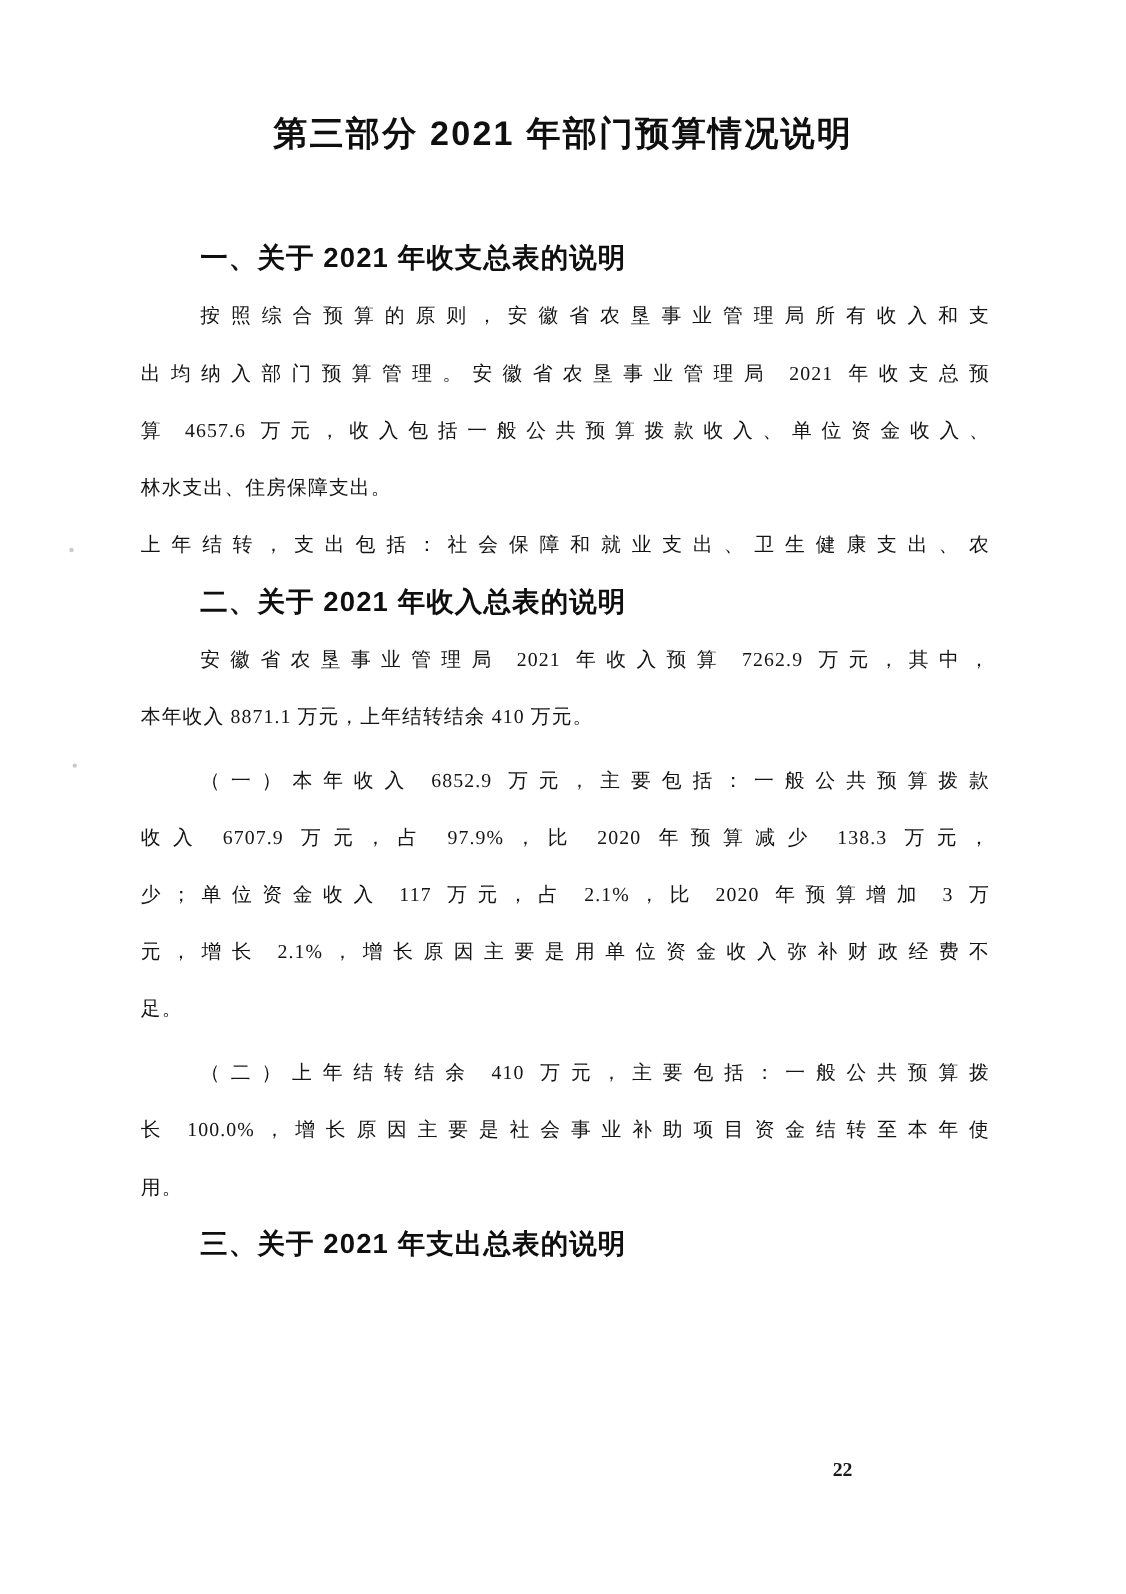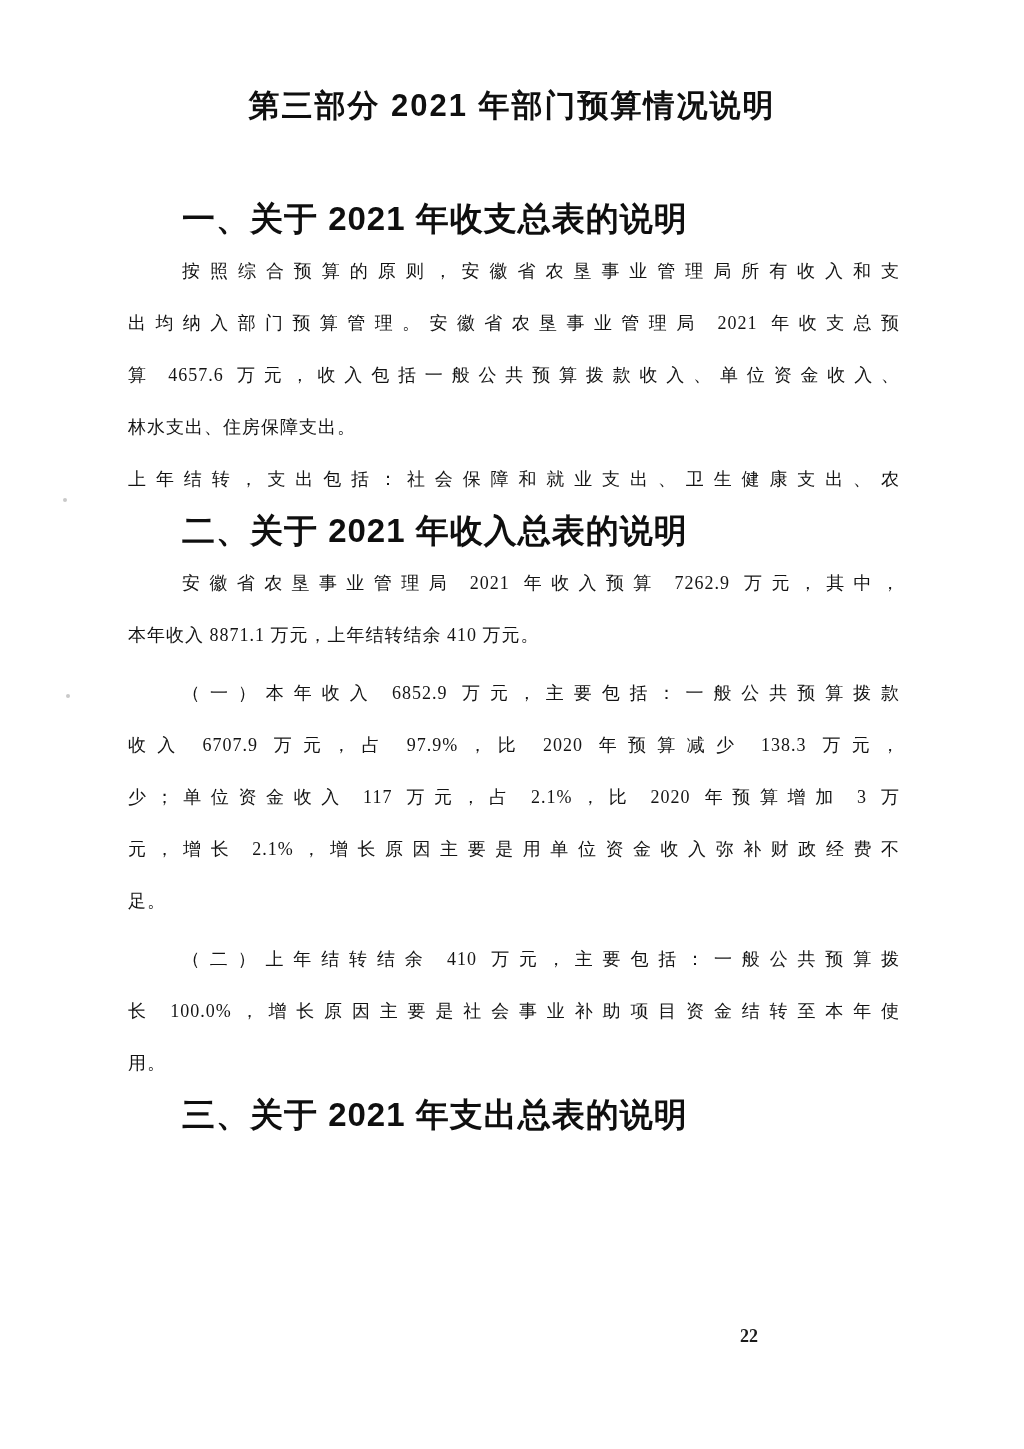--- a/index.html
+++ b/index.html
@@ -10,21 +10,21 @@
   .page {
     position: relative;
     width: 1024px;
     height: 1449px;
     background: #ffffff;
     color: #161616;
     font-family: "Liberation Serif", "DejaVu Serif", serif;
     overflow: hidden;
   }
   .doc-title {
-    margin: 0;
+    margin: 16px;
     padding-top: 85px;
     text-align: center;
     font-family: "Liberation Sans", "DejaVu Sans", sans-serif;
     font-weight: 700;
     font-size: 31px;
     line-height: 42px;
     letter-spacing: 2px;
     color: #0f0f0f;
   }
   .body-lines {
@@ -41,31 +41,31 @@
   .line.justify {
     text-align: justify;
     text-align-last: justify;
   }
   .line.indent {
     padding-left: 54px;
   }
   .line.heading {
     font-family: "Liberation Sans", "DejaVu Sans", sans-serif;
     font-weight: 700;
-    font-size: 33px;
+    font-size: 25px;
     color: #0f0f0f;
     letter-spacing: 1px;
   }
   .line.gap {
     margin-top: 6px;
   }
   .page-number {
     position: absolute;
     top: 1326px;
-    left: 740px;
+    left: 757px;
     font-family: "Liberation Serif", "DejaVu Serif", serif;
     font-weight: 600;
     font-size: 18px;
     color: #1a1a1a;
   }
   .scan-speck {
     position: absolute;
     width: 4px;
     height: 4px;
     border-radius: 50%;

